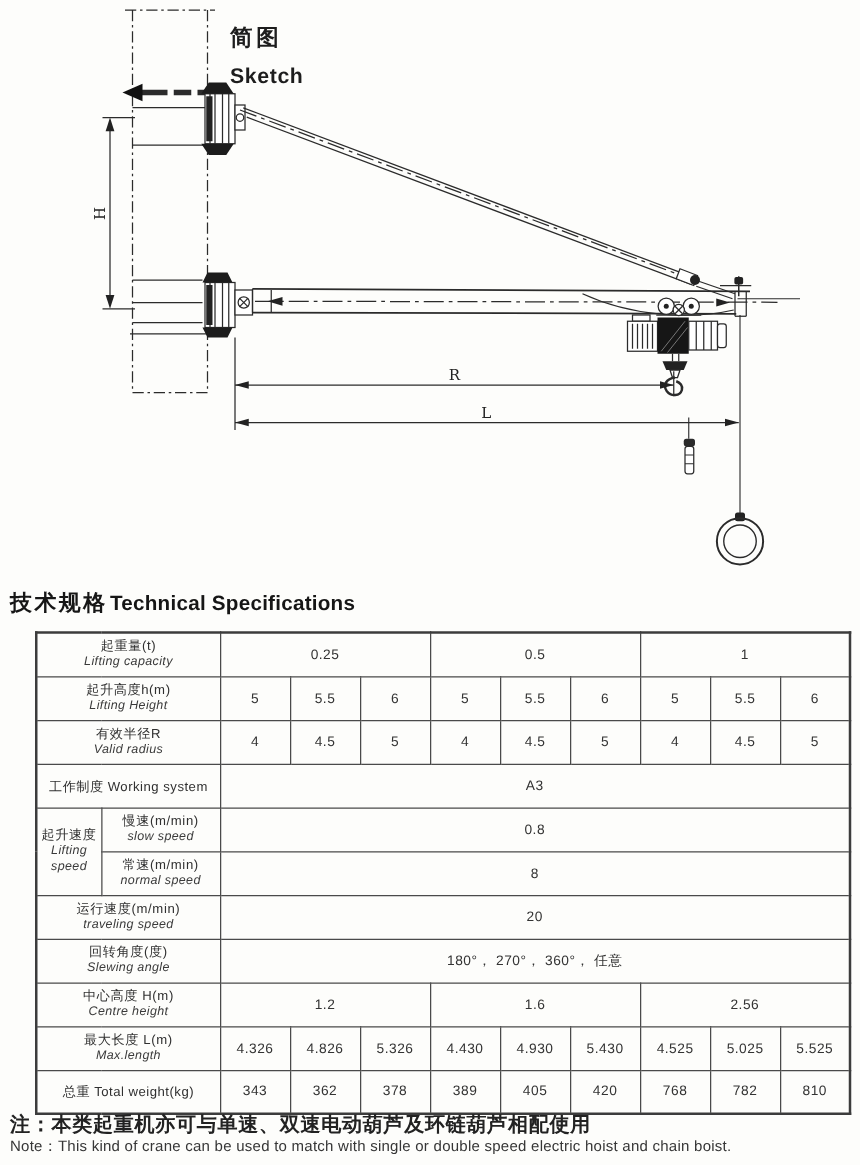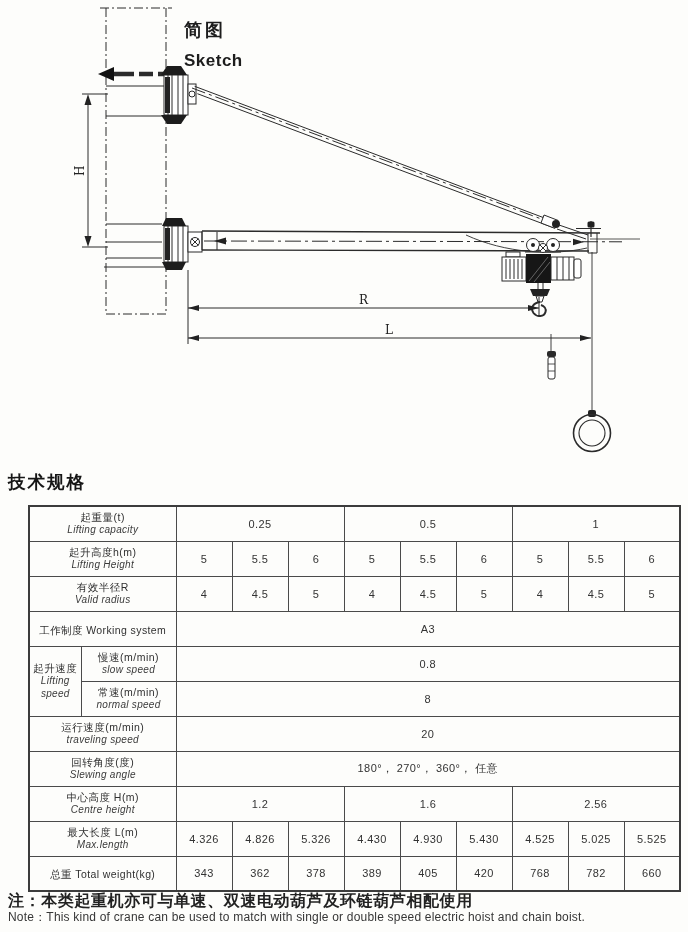--- a/index.html
+++ b/index.html
@@ -224,20 +224,21 @@
     </g>
   </svg>
 
   <div class="sketch-title">
     <span class="zh">简图</span>
     <span class="en">Sketch</span>
   </div>
 
   <div class="section-heading">
     <span class="zh">技术规格</span>
+    <span class="en">Technical Specifications</span>
   </div>
 
   <table class="spec-table">
     <colgroup>
       <col style="width:52px">
         <col style="width:95px">
       <col style="width:56px">
         <col style="width:56px">
         <col style="width:56px">
       <col style="width:56px">
@@ -350,21 +351,21 @@
         <tr>
           <th colspan="2"><span class="one">总重  Total weight(kg)</span></th>
           <td>343</td>
           <td>362</td>
           <td>378</td>
           <td>389</td>
           <td>405</td>
           <td>420</td>
           <td>768</td>
           <td>782</td>
-          <td>660</td>
+          <td>810</td>
         </tr>
       </tbody>
   </table>
 
   <div class="notes">
     <div class="zh">注：本类起重机亦可与单速、双速电动葫芦及环链葫芦相配使用</div>
     <div class="en">Note：This kind of crane can be used to match with single or double speed electric hoist and chain boist.</div>
   </div>
 
 </div>

